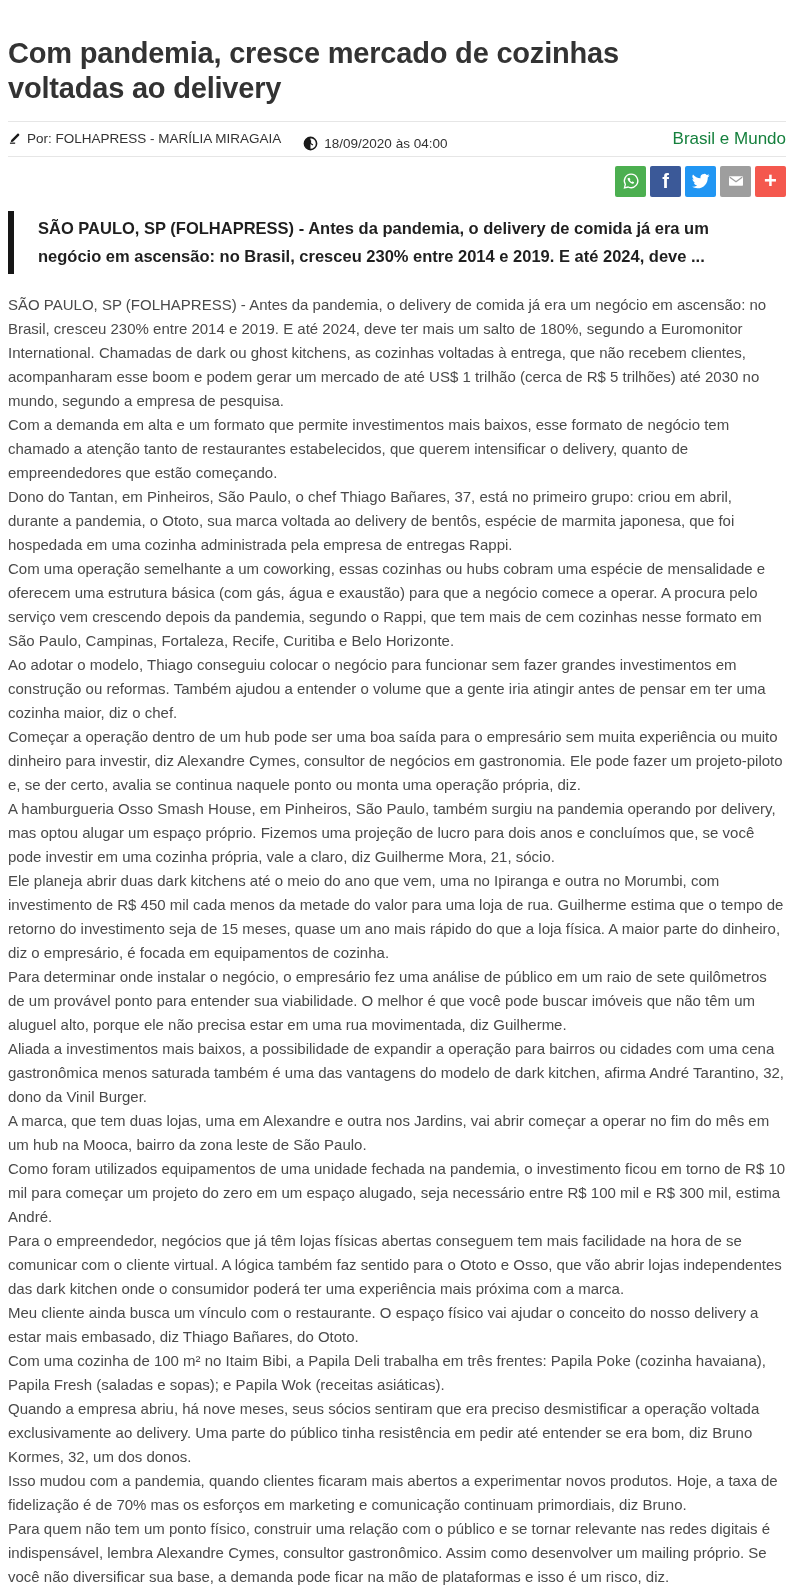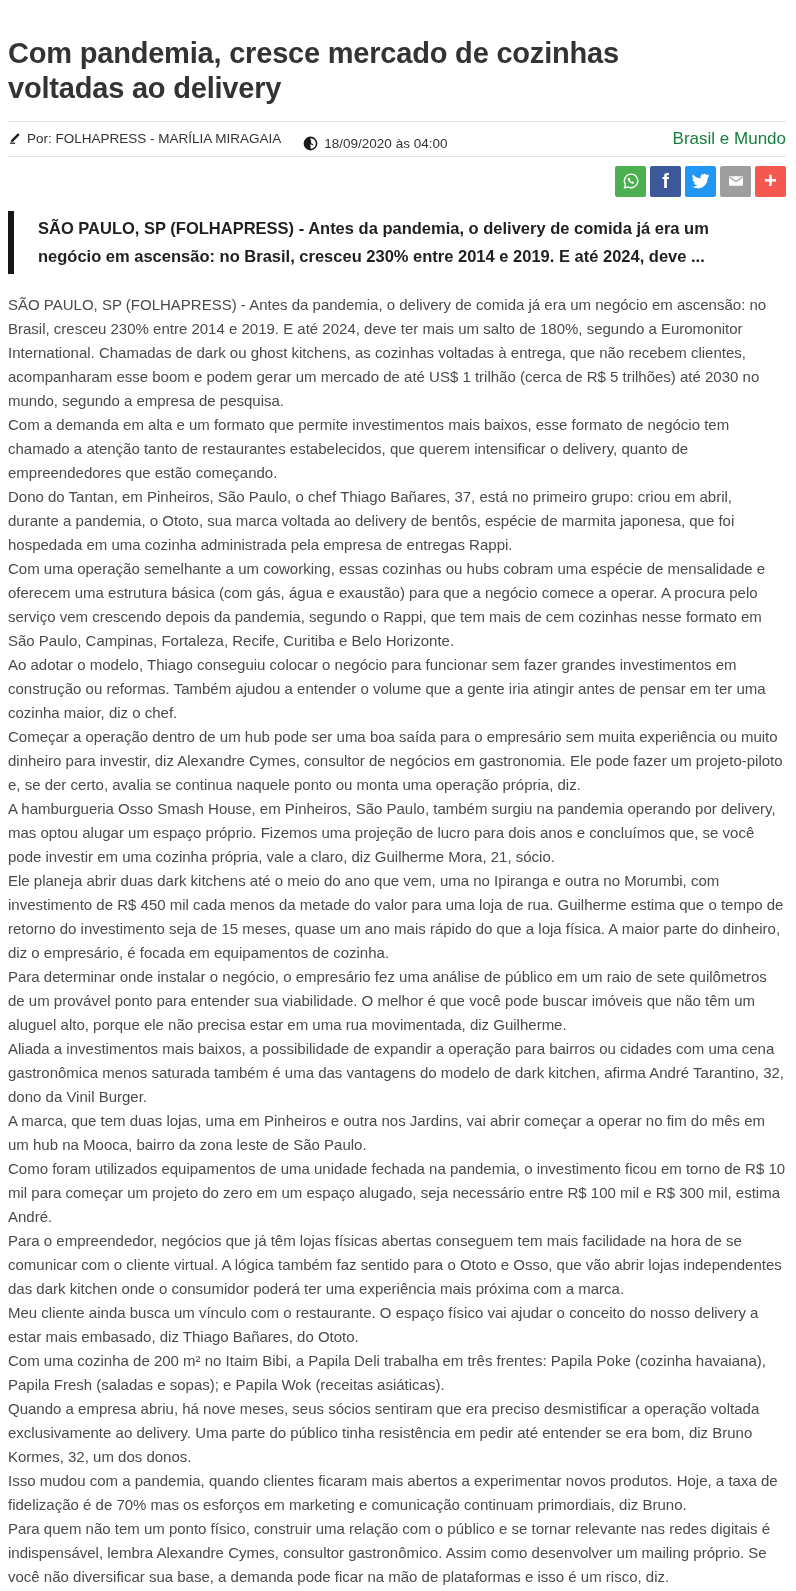--- a/index.html
+++ b/index.html
@@ -157,24 +157,24 @@
       <p>SÃO PAULO, SP (FOLHAPRESS) - Antes da pandemia, o delivery de comida já era um negócio em ascensão: no Brasil, cresceu 230% entre 2014 e 2019. E até 2024, deve ter mais um salto de 180%, segundo a Euromonitor International. Chamadas de dark ou ghost kitchens, as cozinhas voltadas à entrega, que não recebem clientes, acompanharam esse boom e podem gerar um mercado de até US$ 1 trilhão (cerca de R$ 5 trilhões) até 2030 no mundo, segundo a empresa de pesquisa.</p>
       <p>Com a demanda em alta e um formato que permite investimentos mais baixos, esse formato de negócio tem chamado a atenção tanto de restaurantes estabelecidos, que querem intensificar o delivery, quanto de empreendedores que estão começando.</p>
       <p>Dono do Tantan, em Pinheiros, São Paulo, o chef Thiago Bañares, 37, está no primeiro grupo: criou em abril, durante a pandemia, o Ototo, sua marca voltada ao delivery de bentôs, espécie de marmita japonesa, que foi hospedada em uma cozinha administrada pela empresa de entregas Rappi.</p>
       <p>Com uma operação semelhante a um coworking, essas cozinhas ou hubs cobram uma espécie de mensalidade e oferecem uma estrutura básica (com gás, água e exaustão) para que a negócio comece a operar. A procura pelo serviço vem crescendo depois da pandemia, segundo o Rappi, que tem mais de cem cozinhas nesse formato em São Paulo, Campinas, Fortaleza, Recife, Curitiba e Belo Horizonte.</p>
       <p>Ao adotar o modelo, Thiago conseguiu colocar o negócio para funcionar sem fazer grandes investimentos em construção ou reformas. Também ajudou a entender o volume que a gente iria atingir antes de pensar em ter uma cozinha maior, diz o chef.</p>
       <p>Começar a operação dentro de um hub pode ser uma boa saída para o empresário sem muita experiência ou muito dinheiro para investir, diz Alexandre Cymes, consultor de negócios em gastronomia. Ele pode fazer um projeto-piloto e, se der certo, avalia se continua naquele ponto ou monta uma operação própria, diz.</p>
       <p>A hamburgueria Osso Smash House, em Pinheiros, São Paulo, também surgiu na pandemia operando por delivery, mas optou alugar um espaço próprio. Fizemos uma projeção de lucro para dois anos e concluímos que, se você pode investir em uma cozinha própria, vale a claro, diz Guilherme Mora, 21, sócio.</p>
       <p>Ele planeja abrir duas dark kitchens até o meio do ano que vem, uma no Ipiranga e outra no Morumbi, com investimento de R$ 450 mil cada menos da metade do valor para uma loja de rua. Guilherme estima que o tempo de retorno do investimento seja de 15 meses, quase um ano mais rápido do que a loja física. A maior parte do dinheiro, diz o empresário, é focada em equipamentos de cozinha.</p>
       <p>Para determinar onde instalar o negócio, o empresário fez uma análise de público em um raio de sete quilômetros de um provável ponto para entender sua viabilidade. O melhor é que você pode buscar imóveis que não têm um aluguel alto, porque ele não precisa estar em uma rua movimentada, diz Guilherme.</p>
       <p>Aliada a investimentos mais baixos, a possibilidade de expandir a operação para bairros ou cidades com uma cena gastronômica menos saturada também é uma das vantagens do modelo de dark kitchen, afirma André Tarantino, 32, dono da Vinil Burger.</p>
-      <p>A marca, que tem duas lojas, uma em Pinheiros e outra nos Jardins, vai abrir começar a operar no fim do mês em um hub na Mooca, bairro da zona leste de São Paulo.</p>
+      <p>A marca, que tem duas lojas, uma em Alexandre e outra nos Jardins, vai abrir começar a operar no fim do mês em um hub na Mooca, bairro da zona leste de São Paulo.</p>
       <p>Como foram utilizados equipamentos de uma unidade fechada na pandemia, o investimento ficou em torno de R$ 10 mil para começar um projeto do zero em um espaço alugado, seja necessário entre R$ 100 mil e R$ 300 mil, estima André.</p>
       <p>Para o empreendedor, negócios que já têm lojas físicas abertas conseguem tem mais facilidade na hora de se comunicar com o cliente virtual. A lógica também faz sentido para o Ototo e Osso, que vão abrir lojas independentes das dark kitchen onde o consumidor poderá ter uma experiência mais próxima com a marca.</p>
       <p>Meu cliente ainda busca um vínculo com o restaurante. O espaço físico vai ajudar o conceito do nosso delivery a estar mais embasado, diz Thiago Bañares, do Ototo.</p>
-      <p>Com uma cozinha de 200 m² no Itaim Bibi, a Papila Deli trabalha em três frentes: Papila Poke (cozinha havaiana), Papila Fresh (saladas e sopas); e Papila Wok (receitas asiáticas).</p>
+      <p>Com uma cozinha de 100 m² no Itaim Bibi, a Papila Deli trabalha em três frentes: Papila Poke (cozinha havaiana), Papila Fresh (saladas e sopas); e Papila Wok (receitas asiáticas).</p>
       <p>Quando a empresa abriu, há nove meses, seus sócios sentiram que era preciso desmistificar a operação voltada exclusivamente ao delivery. Uma parte do público tinha resistência em pedir até entender se era bom, diz Bruno Kormes, 32, um dos donos.</p>
       <p>Isso mudou com a pandemia, quando clientes ficaram mais abertos a experimentar novos produtos. Hoje, a taxa de fidelização é de 70% mas os esforços em marketing e comunicação continuam primordiais, diz Bruno.</p>
       <p>Para quem não tem um ponto físico, construir uma relação com o público e se tornar relevante nas redes digitais é indispensável, lembra Alexandre Cymes, consultor gastronômico. Assim como desenvolver um mailing próprio. Se você não diversificar sua base, a demanda pode ficar na mão de plataformas e isso é um risco, diz.</p>
       <p>Além disso, o modelo das dark kitchens também pode ser desafiador porque o cliente tem, na mesma plataforma, uma grande variedade de opções à disposição, diz Rubens Massa, professor do centro de empreendedorismo e novos negócios da FGV (Fundação Getulio Vargas). Por isso, o empreendedor precisa ter bem claro qual é seu diferencial competitivo. O empresário não deve confundir menor risco com menor necessidade com profissionalização, diz.</p>
     </div>
 
 </div>
 
 </body></html>

